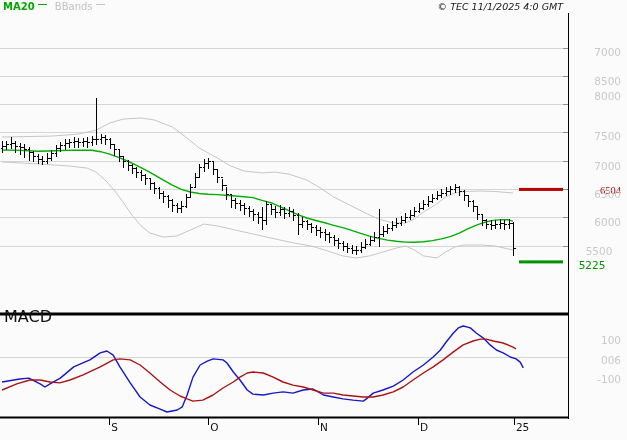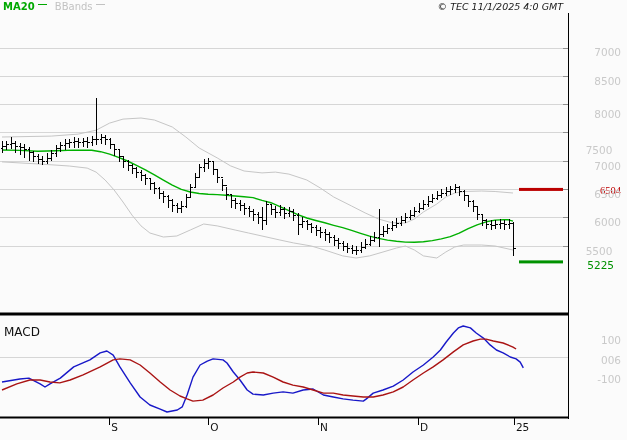--- a/index.html
+++ b/index.html
@@ -7,24 +7,24 @@
   #chart-root{position:relative;width:627px;height:440px;background:#fbfbfb;overflow:hidden;}
   #chart-canvas{position:absolute;left:0;top:0;}
   .abslabel{position:absolute;white-space:nowrap;line-height:11px;}
   .legend{top:1px;left:3px;font-size:10px;}
   .legend .dash{display:inline-block;width:9px;height:3px;border-top:1px solid;vertical-align:middle;margin:0 5px 2px 3px;}
   .legend .ma20{color:#00a800;font-weight:bold;}
   .legend .ma20-dash{border-color:#00a800;}
   .legend .bbands{color:#c2c2c2;}
   .legend .bbands-dash{border-color:#c2c2c2;}
   .copyright{top:1px;right:64px;font-size:9.5px;font-style:italic;color:#1a1a1a;}
-  .macd-title{top:327px;left:4px;font-size:12px;color:#111;}
+  .macd-title{top:311px;left:4px;font-size:16px;color:#111;}
   .ylab{left:577px;width:44px;text-align:right;font-size:10.5px;color:#c9c9c9;}
   .ylab.red{color:#bb0000;font-family:Liberation Serif, serif;}
-  .ylab.green{color:#009200;left:570px;text-align:right;}
+  .ylab.green{color:#009200;left:570px;text-align:center;}
   .xlab{font-size:10.5px;color:#111;top:422px;}
 </style>
 </head>
 <body>
 
 <div id="chart-root">
   <svg id="chart-canvas" width="627" height="440" xmlns="http://www.w3.org/2000/svg">
       <line x1="0" y1="48" x2="569" y2="48" stroke="#d6d6d6" stroke-width="1" shape-rendering="crispEdges"></line>
       <line x1="563" y1="48" x2="569" y2="48" stroke="#909090" stroke-width="1" shape-rendering="crispEdges"></line>
       <line x1="0" y1="76.33" x2="569" y2="76.33" stroke="#d6d6d6" stroke-width="1" shape-rendering="crispEdges"></line>
@@ -642,22 +642,22 @@
   </div>
 
   <div class="abslabel copyright">© TEC 11/1/2025 4:0 GMT</div>
 
   <div class="abslabel macd-title">MACD</div>
 
   <div class="abslabel ylab red" id="level-res-label" style="top: 185.423px;">6504</div>
   <div class="abslabel ylab green" id="level-sup-label" style="top: 259.891px;">5225</div>
 <div class="abslabel ylab" style="top: 47.2px;">7000</div>
     <div class="abslabel ylab" style="top: 75.53px;">8500</div>
-    <div class="abslabel ylab" style="top: 109px;">8000</div>
-    <div class="abslabel ylab" style="top: 145px; text-align: center;">7500</div>
+    <div class="abslabel ylab" style="top: 91px;">8000</div>
+    <div class="abslabel ylab" style="top: 131px;">7500</div>
     <div class="abslabel ylab" style="top: 160.52px;">7000</div>
     <div class="abslabel ylab" style="top: 188.85px;">6500</div>
     <div class="abslabel ylab" style="top: 217.18px;">6000</div>
     <div class="abslabel ylab" style="top: 245.51px; text-align: center;">5500</div>
     <div class="abslabel ylab" style="top: 335px;">100</div>
     <div class="abslabel ylab" style="top: 354.5px;">006</div>
     <div class="abslabel ylab" style="top: 374px;">-100</div>
     <div class="abslabel xlab" style="left: 111.132px;">S</div>
     <div class="abslabel xlab" style="left: 210.195px;">O</div>
     <div class="abslabel xlab" style="left: 320.016px;">N</div>

